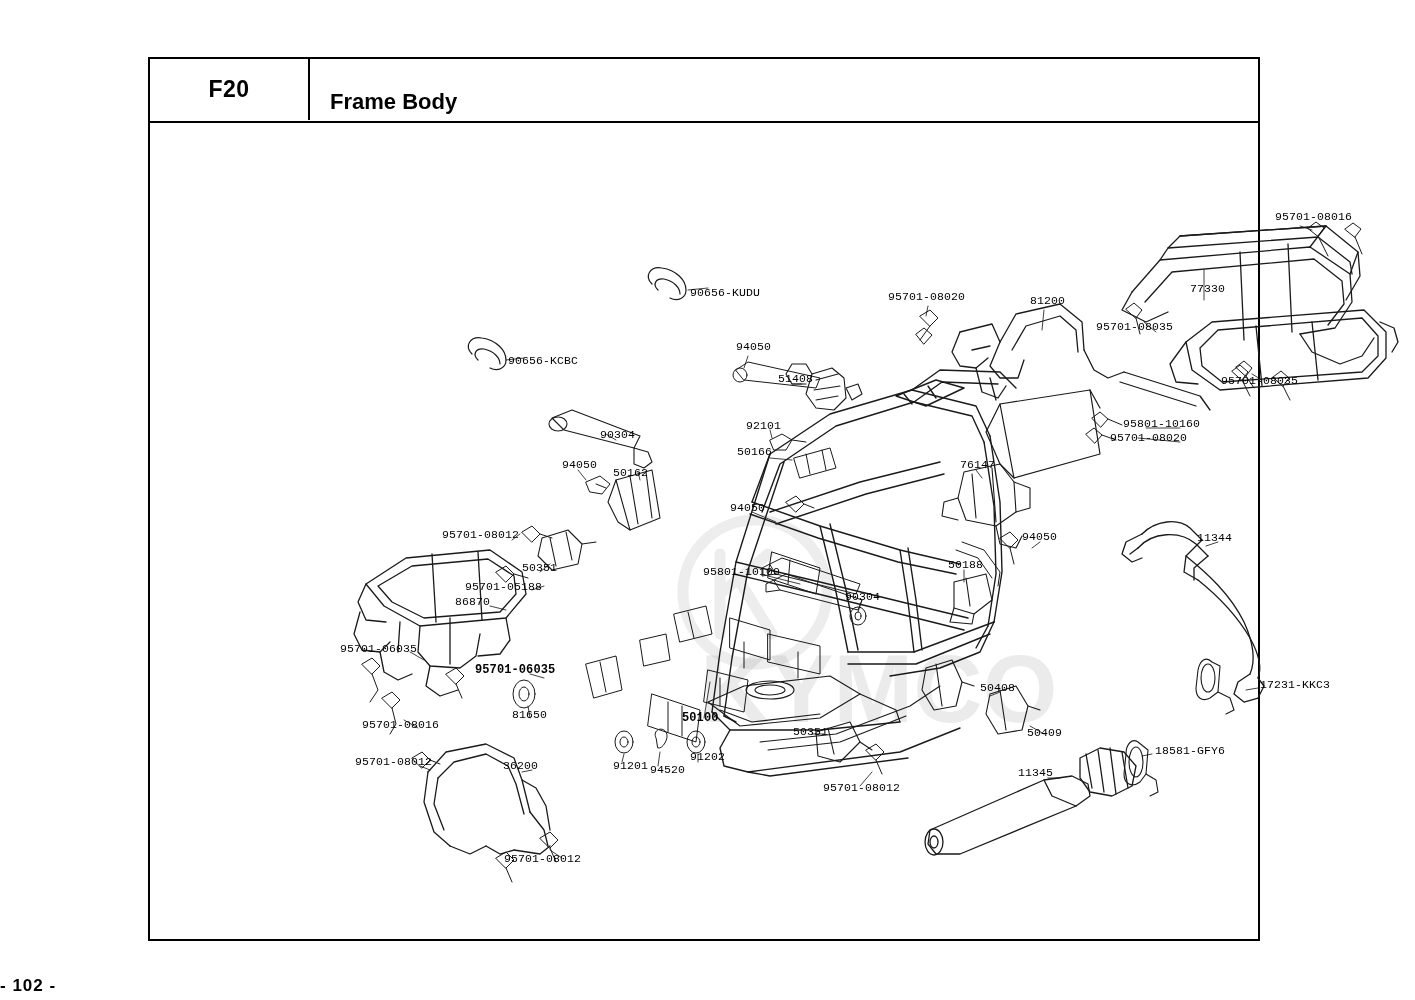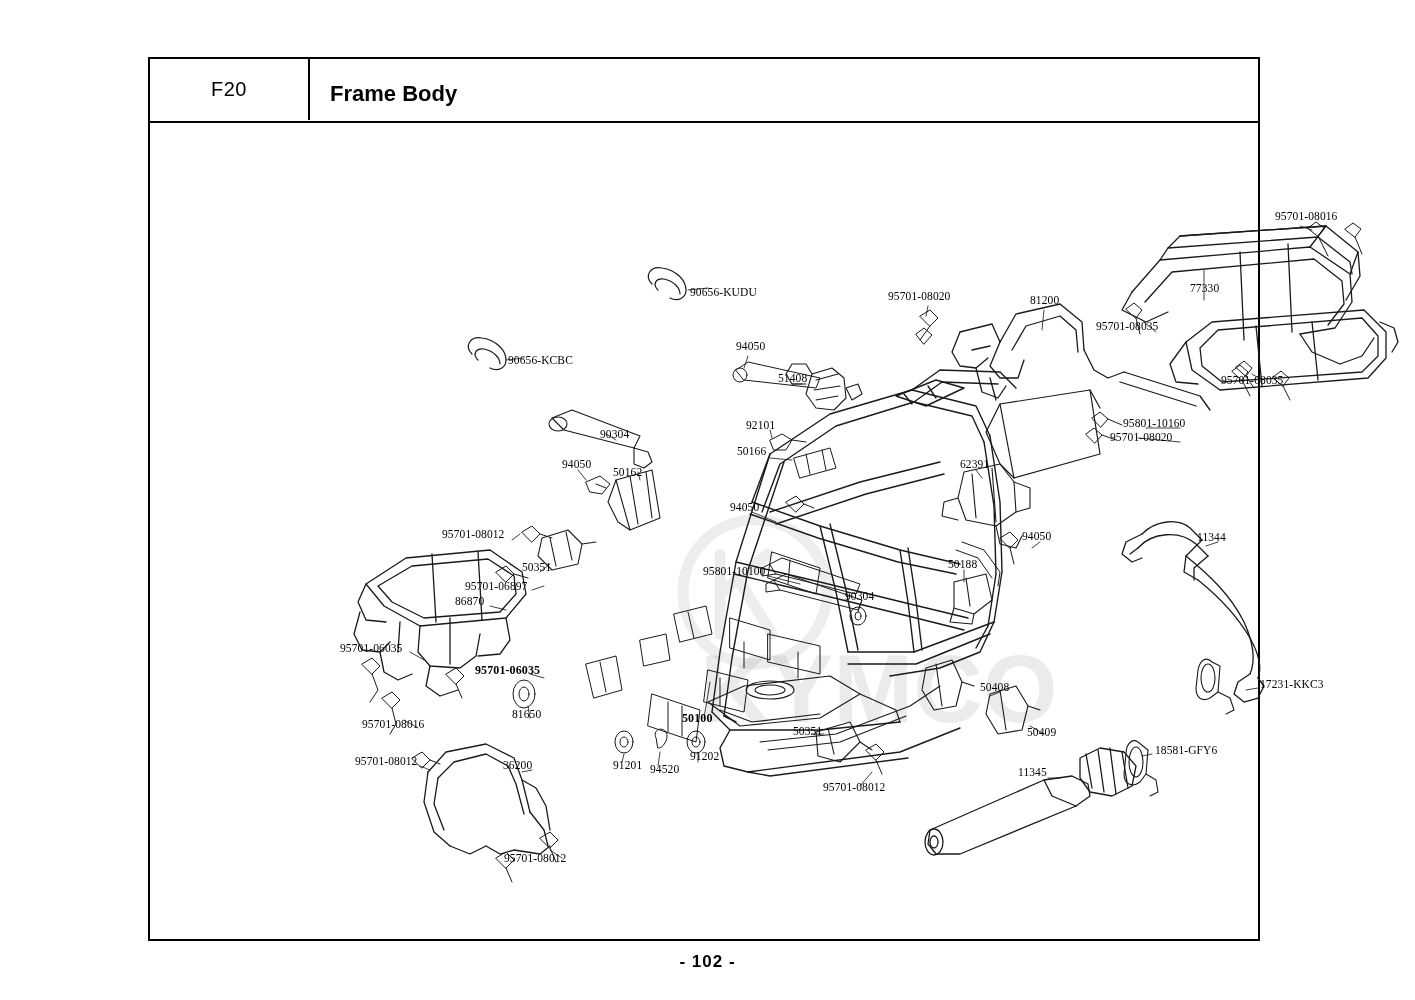--- a/index.html
+++ b/index.html
@@ -12,39 +12,39 @@
     border:2px solid #000;box-sizing:border-box;background:#fff;
   }
   .hdr{
     position:absolute;left:0;top:0;width:100%;height:64px;
     border-bottom:2px solid #000;box-sizing:border-box;
   }
   .hdr-code{
     position:absolute;left:0;top:0;width:160px;height:61px;
     border-right:2px solid #000;box-sizing:border-box;
     display:flex;align-items:center;justify-content:center;
-    font-size:20px;font-weight:normal;letter-spacing:.5px;
+    font-size:23px;font-weight:bold;letter-spacing:.5px;
   }
   .hdr-title{
-    position:absolute;left:180px;top:4px;height:62px;
+    position:absolute;left:180px;top:12px;height:62px;
     display:flex;align-items:center;
     font-size:22px;font-weight:bold;
   }
   .page-no{
-    position:absolute;left:0;top:952px;width:1415px;text-align:center;
+    position:absolute;left:0;top:976px;width:1415px;
     font-size:17px;font-weight:bold;letter-spacing:1px;
   }
 
   
   .canvas{position:absolute;left:150px;top:123px;width:1108px;height:816px;}
   .canvas svg{position:absolute;left:0;top:0;}
 
   
   .lbl{
-    position:absolute;font-size:11.5px;font-family:Liberation Serif, serif;
+    position:absolute;font-size:11.5px;font-family:Liberation Mono, monospace;
     color:#000;white-space:nowrap;letter-spacing:.1px;
   }
   .lbl.b{font-weight:bold;font-size:12px;}
 </style>
 </head>
 <body>
 
 <div id="page">
 
   <div class="sheet">
@@ -478,26 +478,26 @@
       <div class="lbl" style="left:730px;top:112px">81200</div>
       <div class="lbl" style="left:436px;top:158px">94050</div>
       <div class="lbl" style="left:478px;top:190px">51408</div>
       <div class="lbl" style="left:446px;top:237px">92101</div>
       <div class="lbl" style="left:437px;top:263px">50166</div>
       <div class="lbl" style="left:823px;top:235px">95801-10160</div>
       <div class="lbl" style="left:810px;top:249px">95701-08020</div>
       <div class="lbl" style="left:300px;top:246px">90304</div>
       <div class="lbl" style="left:262px;top:276px">94050</div>
       <div class="lbl" style="left:313px;top:284px">50162</div>
-      <div class="lbl" style="left:660px;top:276px">62391</div>
+      <div class="lbl" style="left:660px;top:276px">76147</div>
       <div class="lbl" style="left:430px;top:319px">94050</div>
       <div class="lbl" style="left:722px;top:348px">94050</div>
       <div class="lbl" style="left:142px;top:346px">95701-08012</div>
       <div class="lbl" style="left:222px;top:379px">50351</div>
-      <div class="lbl" style="left:165px;top:398px">95701-06897</div>
+      <div class="lbl" style="left:165px;top:398px">95701-05188</div>
       <div class="lbl" style="left:155px;top:413px">86870</div>
       <div class="lbl" style="left:403px;top:383px">95801-10100</div>
       <div class="lbl" style="left:545px;top:408px">90304</div>
       <div class="lbl" style="left:648px;top:376px">50188</div>
       <div class="lbl" style="left:897px;top:349px">11344</div>
       <div class="lbl" style="left:40px;top:460px">95701-06035</div>
       <div class="lbl b" style="left:175px;top:481px">95701-06035</div>
       <div class="lbl" style="left:212px;top:526px">81650</div>
       <div class="lbl b" style="left:382px;top:529px">50100</div>
       <div class="lbl" style="left:680px;top:499px">50408</div>

